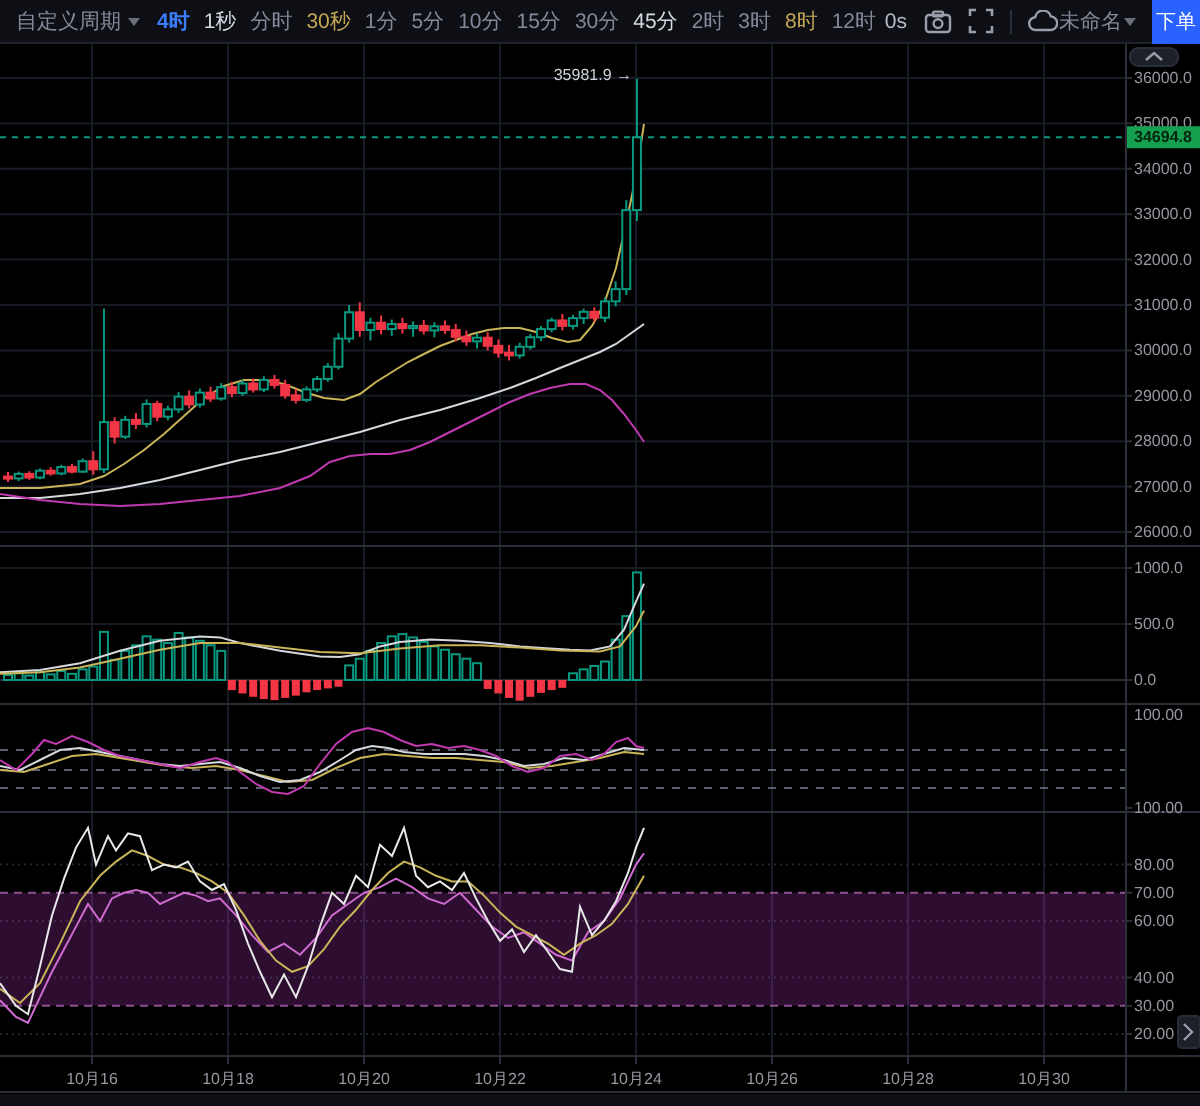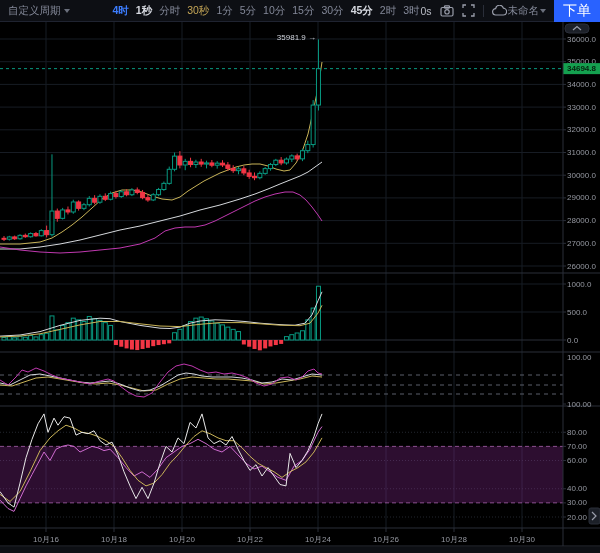--- a/index.html
+++ b/index.html
@@ -1,31 +1,31 @@
 <!DOCTYPE html>
 <html><head>
 <meta charset="utf-8">
 <style>
   html,body{margin:0;padding:0;background:#000;}
   *{box-sizing:border-box;}
   .app{width:600px;height:553px;background:#000;font-family:"Liberation Sans",sans-serif;position:relative;overflow:hidden;}
   .toolbar{height:22px;background:#0d0f14;border-bottom:1px solid #1f2330;display:flex;align-items:center;font-size:10.5px;color:#848999;position:relative;white-space:nowrap;}
-  .tb-left{display:flex;align-items:flex-end;gap:19px;padding-left:8px;flex:1;overflow:hidden;}
+  .tb-left{display:flex;align-items:flex-end;gap:9px;padding-left:8px;flex:1;overflow:hidden;}
   .menu{display:flex;align-items:center;gap:3px;cursor:pointer;}
   .caret{width:0;height:0;border-left:3px solid transparent;border-right:3px solid transparent;border-top:4px solid #6a6f7c;display:inline-block;}
   .ptab{cursor:pointer;}
-  .ptab.selected{color:#3c7dff;font-weight:bold;margin-left:24px;}
-  .ptab.pinned{color:#d6d9e0;font-weight:bold;}
+  .ptab.selected{color:#3c7dff;font-weight:bold;}
+  .ptab.pinned{color:#d6d9e0;font-weight:normal;}
   .ptab.favorite{color:#c5a656;font-weight:normal;}
   .tb-right{display:flex;align-items:center;gap:8px;padding-right:0;}
   .timer{color:#b9bcc5;}
   .icon-btn{display:flex;align-items:center;cursor:pointer;}
   .vdiv{width:1px;height:12px;background:#2a2e39;}
   .cloudmenu{display:flex;align-items:center;gap:1px;cursor:pointer;}
-  .order{height:22px;width:46px;border:none;background:#2962ff;color:#fff;font-size:14px;font-family:"Liberation Sans",sans-serif;cursor:pointer;padding:0;text-align:center;}
+  .order{height:22px;width:24px;border:none;background:#2962ff;color:#fff;font-size:10px;font-family:"Liberation Sans",sans-serif;cursor:pointer;padding:0;text-align:center;}
   #chart{display:block;background:#000;}
   text{font-family:"Liberation Sans",sans-serif;}
 </style>
 </head>
 <body>
 
 <div class="app">
   <div class="toolbar">
     <div class="tb-left">
       <span class="menu">

